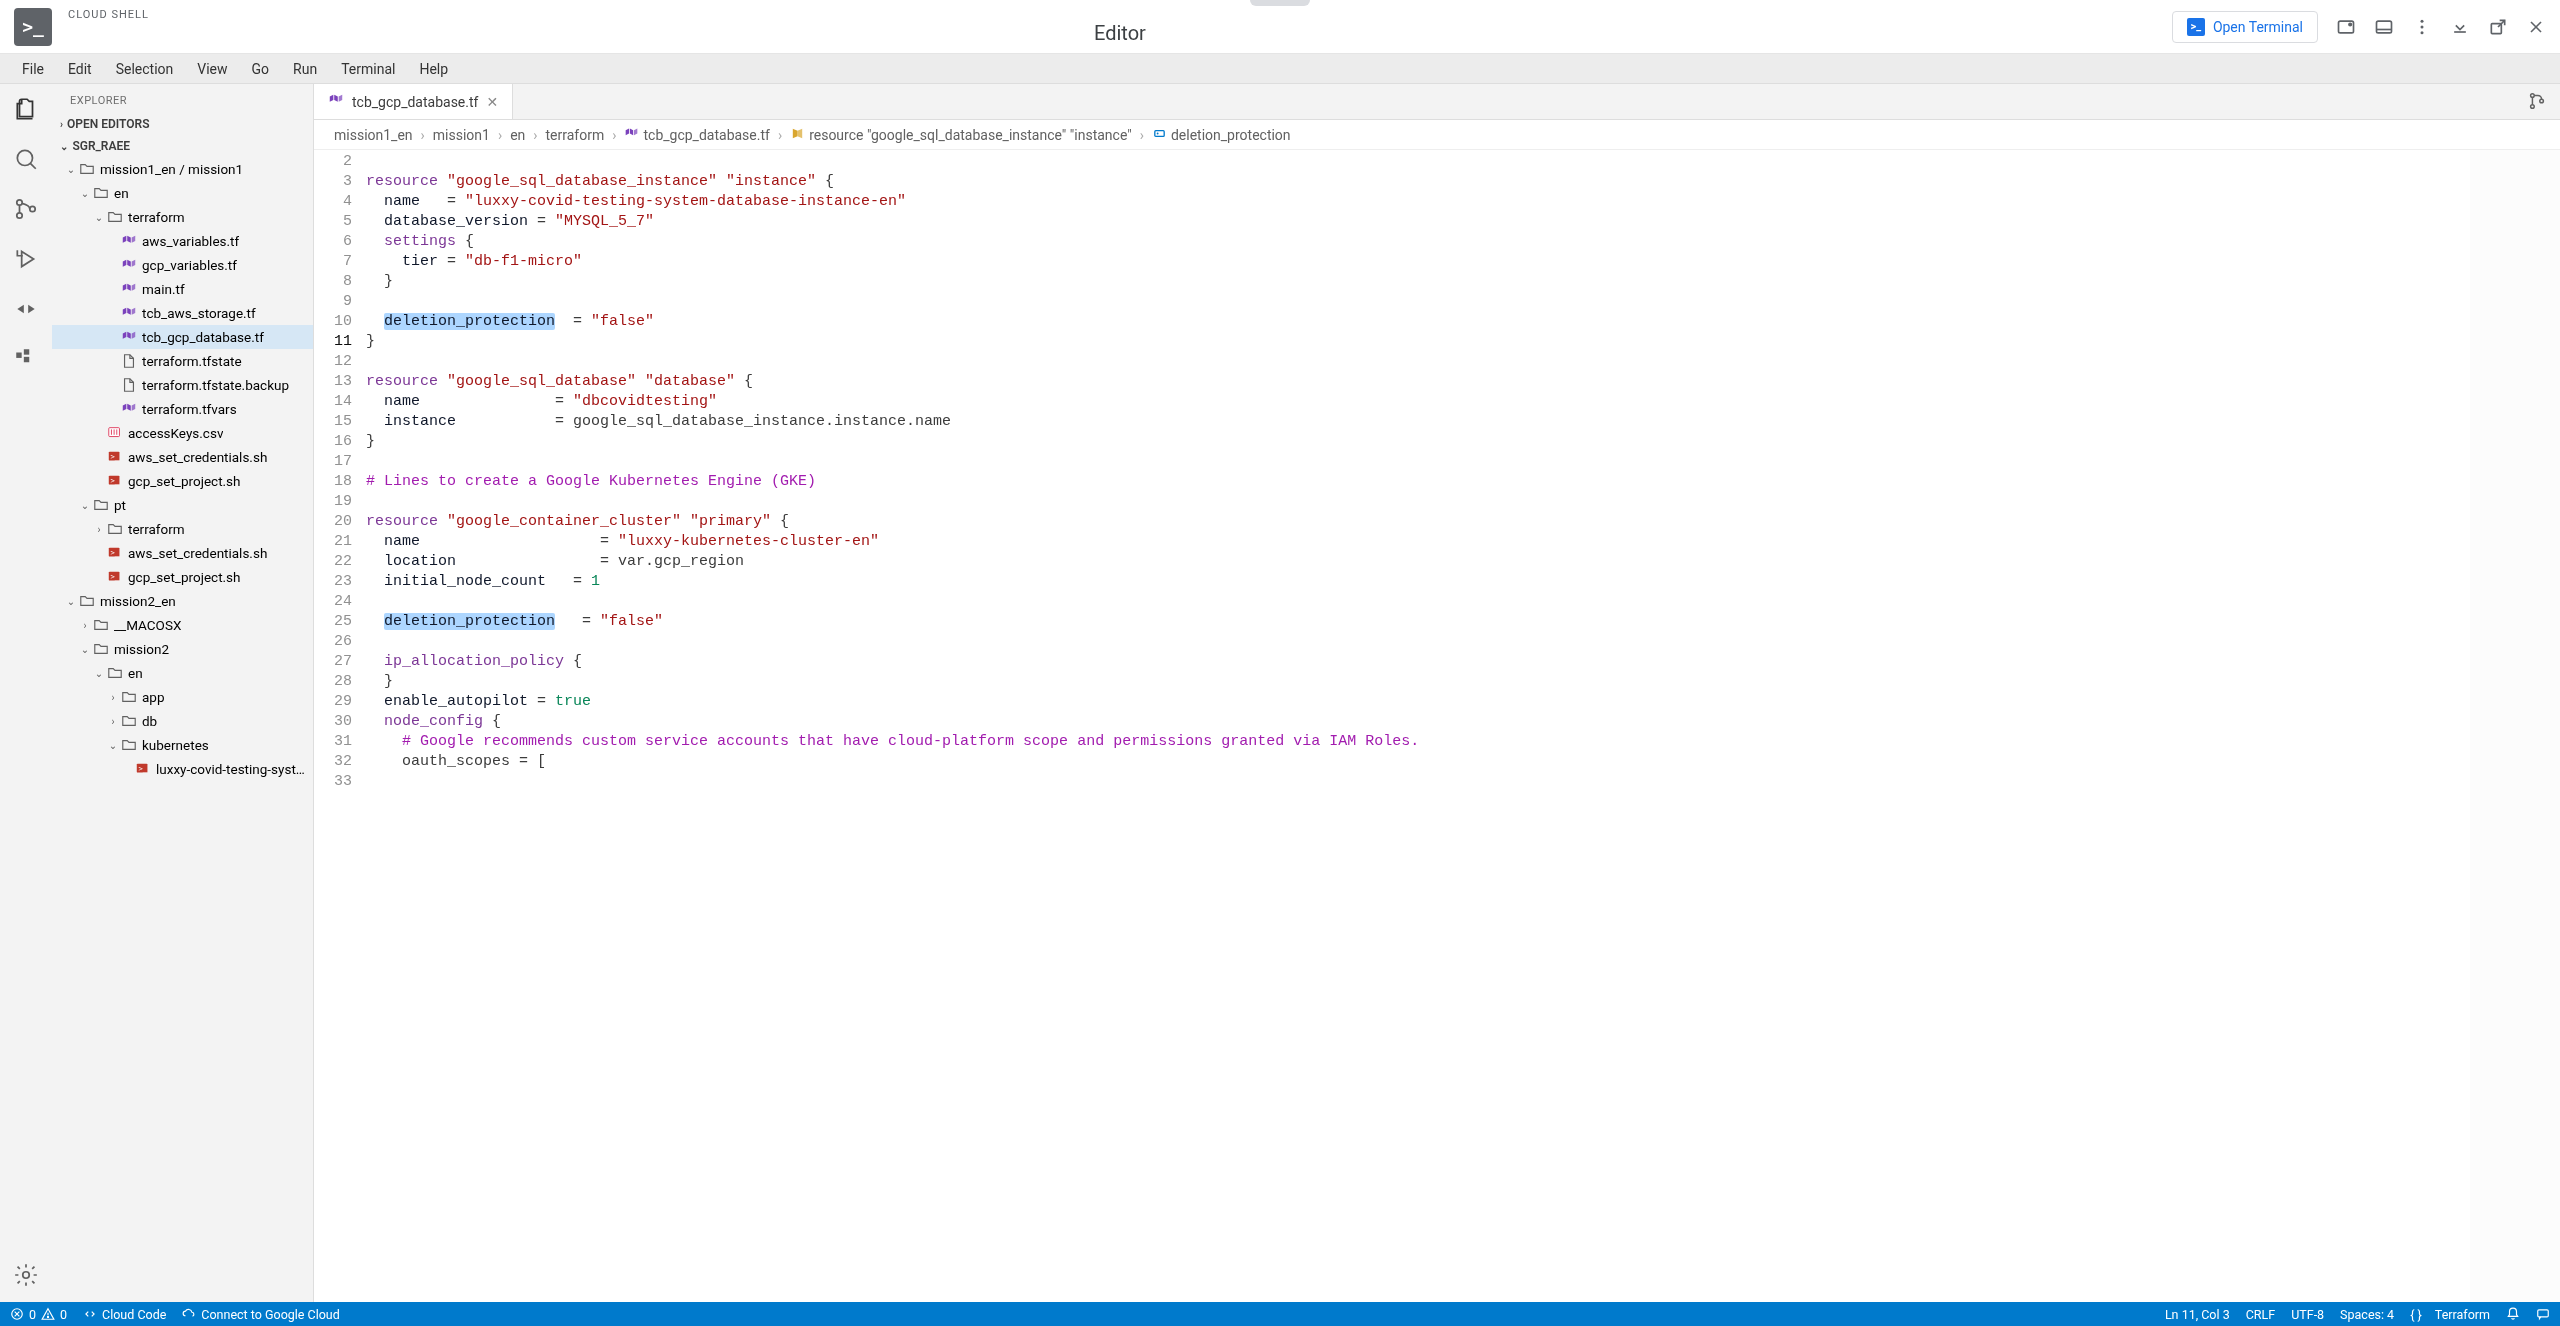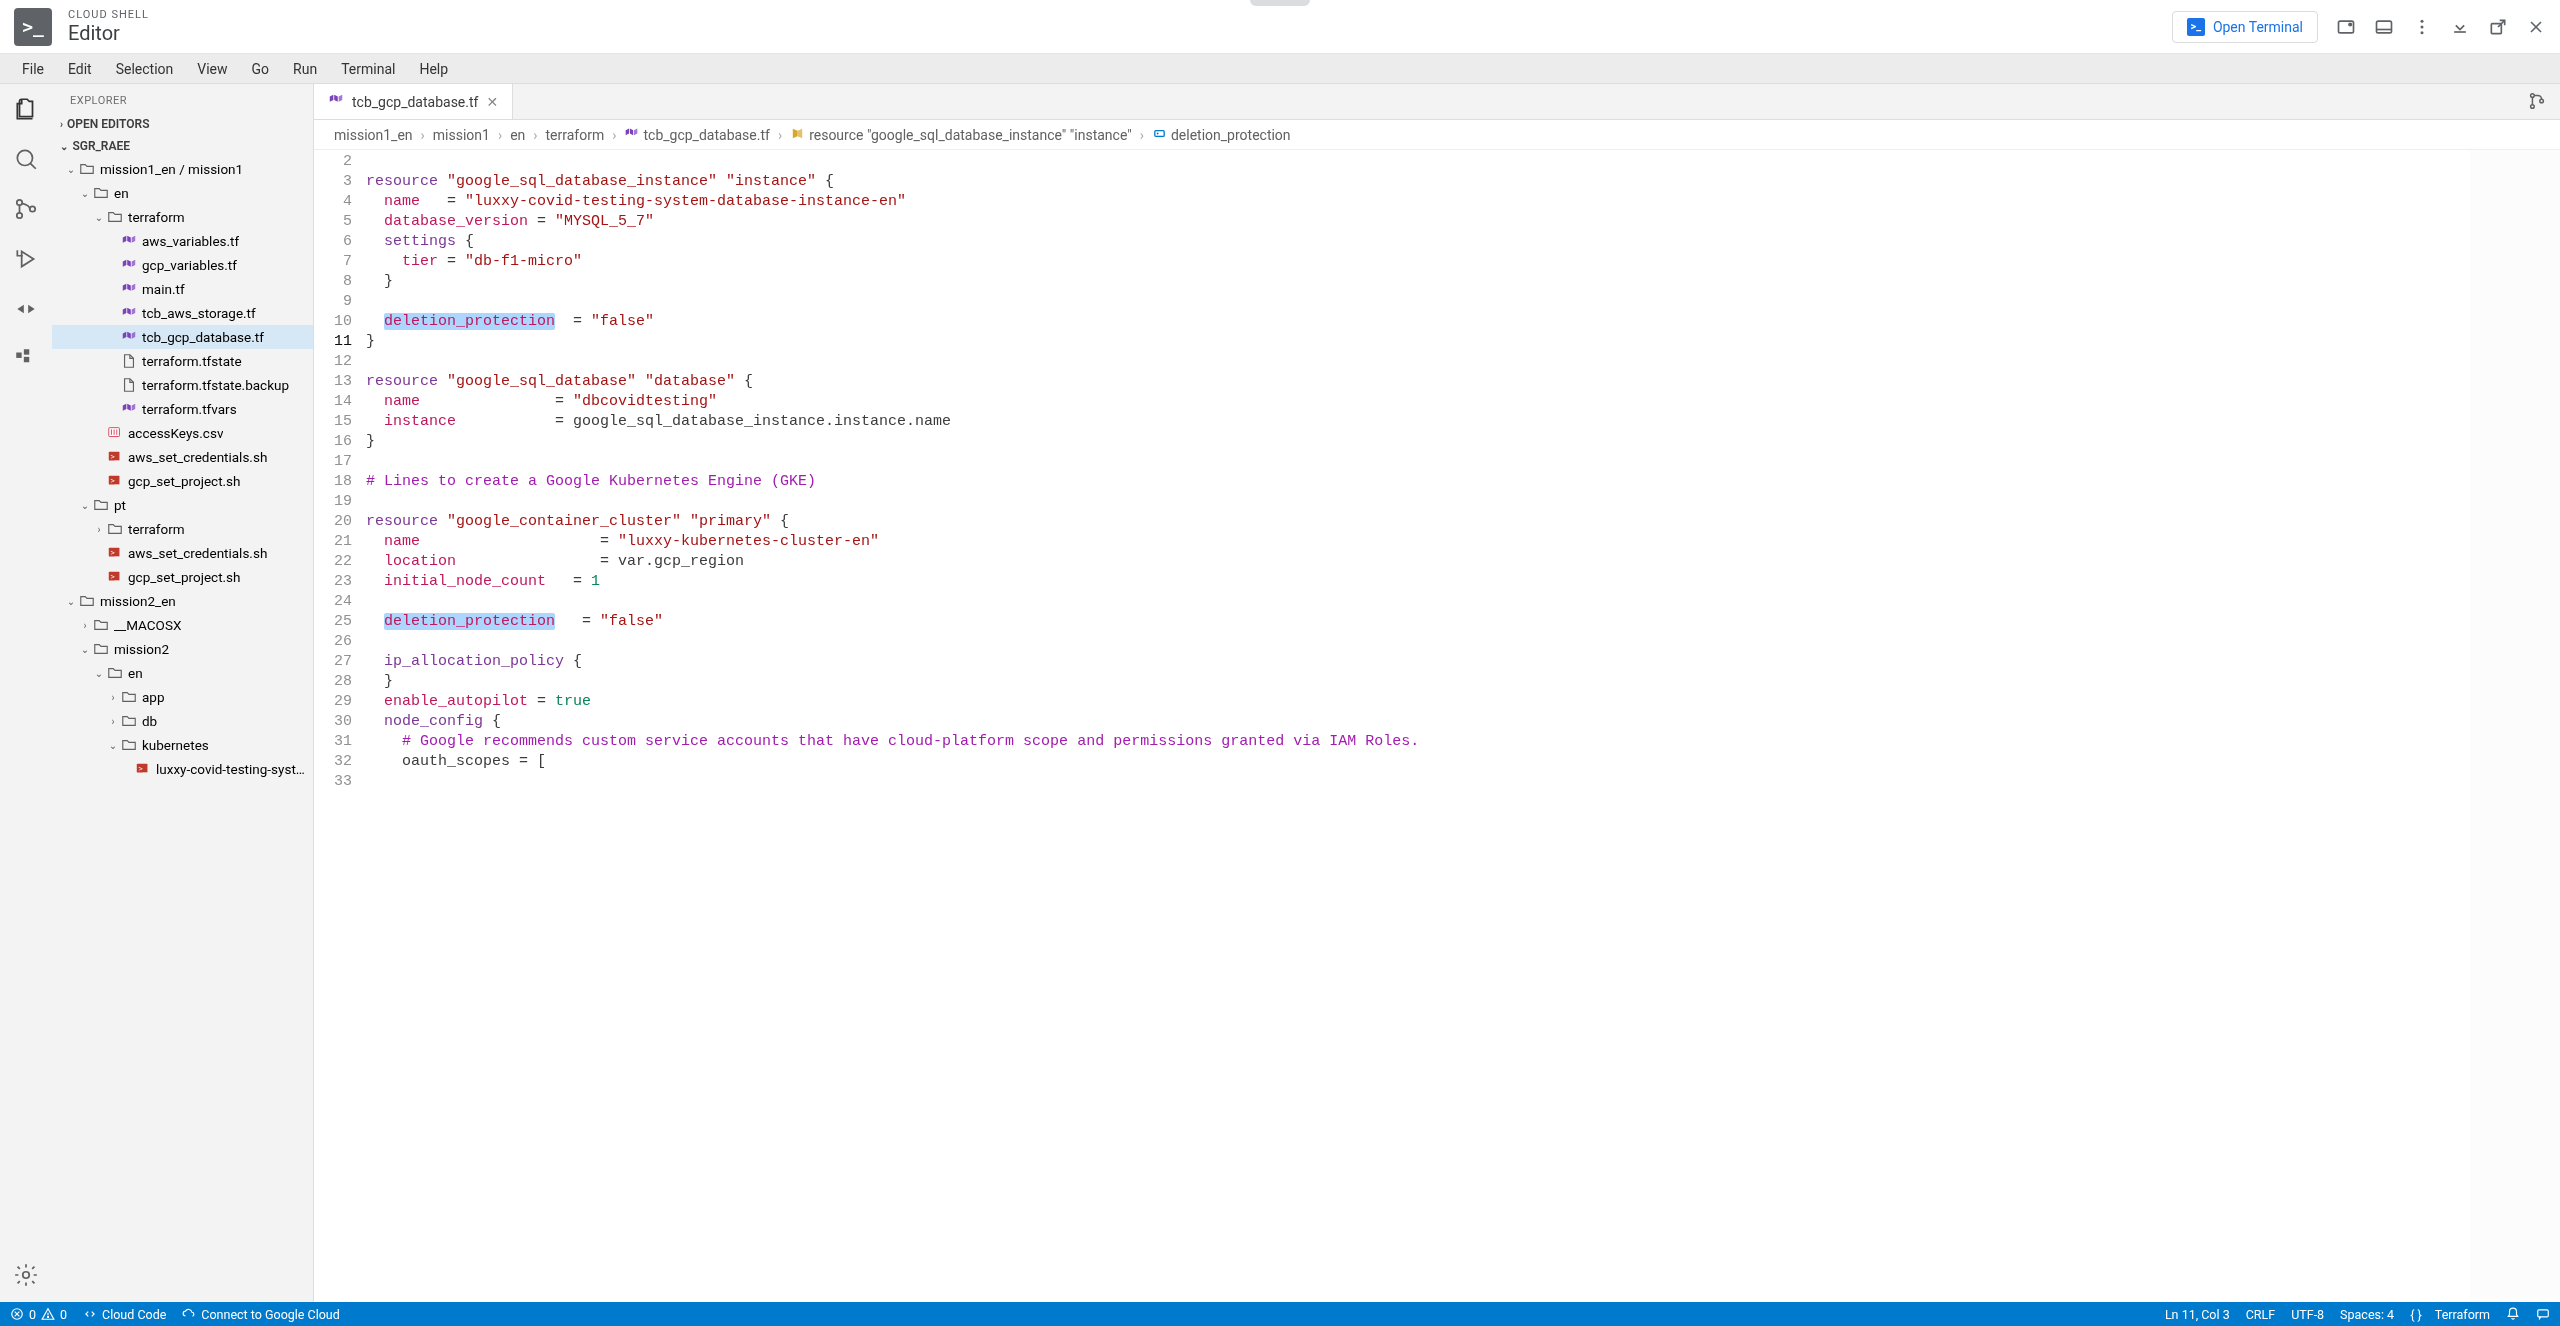--- a/index.html
+++ b/index.html
@@ -4,21 +4,21 @@
 <style>
 * { margin: 0; padding: 0; box-sizing: border-box; }
 body { font-family: -apple-system, BlinkMacSystemFont, "Segoe UI", Roboto, sans-serif; font-size: 13px; color: #3c3c3c; background: #fff; overflow: hidden; height: 100vh; }
 
 
 .titlebar { height: 54px; display: flex; align-items: center; padding: 0 14px; border-bottom: 1px solid #e5e5e5; }
 .titlebar .logo { width: 38px; height: 38px; background: #5f6368; border-radius: 4px; display: flex; align-items: center; justify-content: center; margin-right: 16px; }
 .titlebar .logo-inner { color: #fff; font-size: 18px; font-weight: bold; font-family: monospace; }
 .titlebar .titles { flex: 1; }
 .titlebar .kicker { font-size: 11px; letter-spacing: 1px; color: #5f6368; }
-.titlebar .title { font-size: 20px; color: #3c4043; }
+.titlebar .title { font-size: 20px; color: #3c4043; text-align: center; }
 .titlebar .actions { display: flex; align-items: center; gap: 18px; }
 .open-terminal { border: 1px solid #dadce0; border-radius: 4px; padding: 6px 14px; display: flex; align-items: center; gap: 8px; color: #1a73e8; font-size: 14px; cursor: pointer; }
 .open-terminal .ot-icon { width: 18px; height: 18px; background: #1a73e8; border-radius: 2px; display: flex; align-items: center; justify-content: center; color: #fff; font-size: 11px; font-weight: bold; }
 .tb-icon { color: #5f6368; cursor: pointer; }
 .tb-icon svg { width: 20px; height: 20px; display: block; }
 
 
 .handle { position: absolute; top: 0; left: 50%; transform: translateX(-50%); width: 60px; height: 6px; background: #dadce0; border-radius: 0 0 6px 6px; }
 
 
@@ -70,21 +70,21 @@
 .gutter { width: 52px; text-align: right; color: #919191; padding: 2px 14px 2px 0; user-select: none; }
 .gutter .ln { height: 20px; }
 .gutter .ln.cur { color: #0b0b0b; }
 .code { padding: 2px 0; flex: 1; }
 .code .cl { height: 20px; white-space: pre; }
 
 
 .kw { color: #7c3796; }     
 .str { color: #a31515; }      
 .num { color: #098658; }      
-.ident { color: #be185d; }
+.ident { color: #0f172a; }
 .cmt { color: #a21caf; }      
 .hl { background: #add6ff; border-radius: 2px; }
 
 .minimap { position: absolute; top: 0; right: 0; width: 90px; height: 100%; background: #fafafa; opacity: 0.6; }
 
 .outline-btn { position: absolute; top: 6px; right: 12px; cursor: pointer; color: #616161; }
 .outline-btn svg { width: 22px; height: 22px; }
 
 
 .statusbar { height: 24px; background: #007acc; color: #fff; display: flex; align-items: center; font-size: 12.5px; padding: 0 10px; gap: 16px; }

